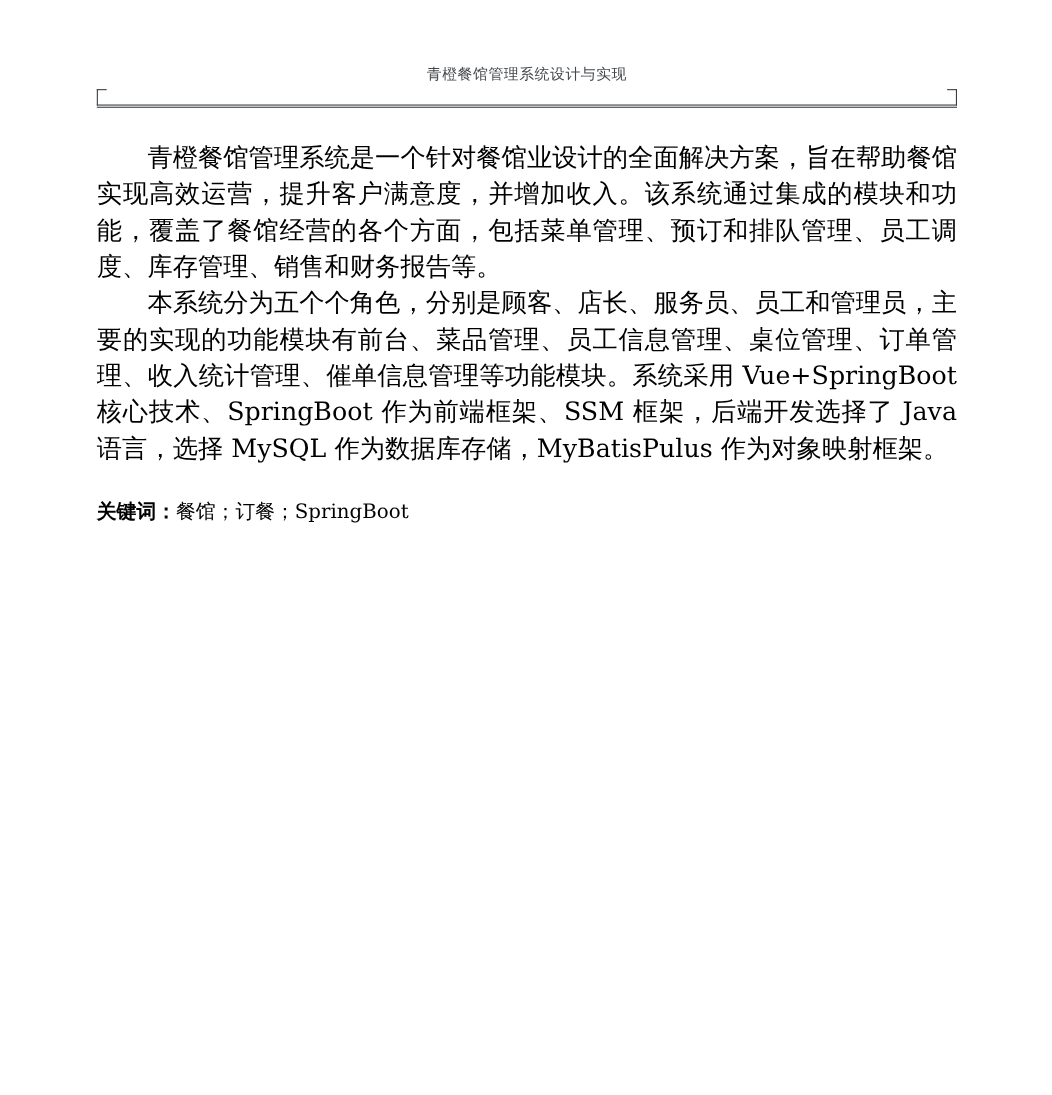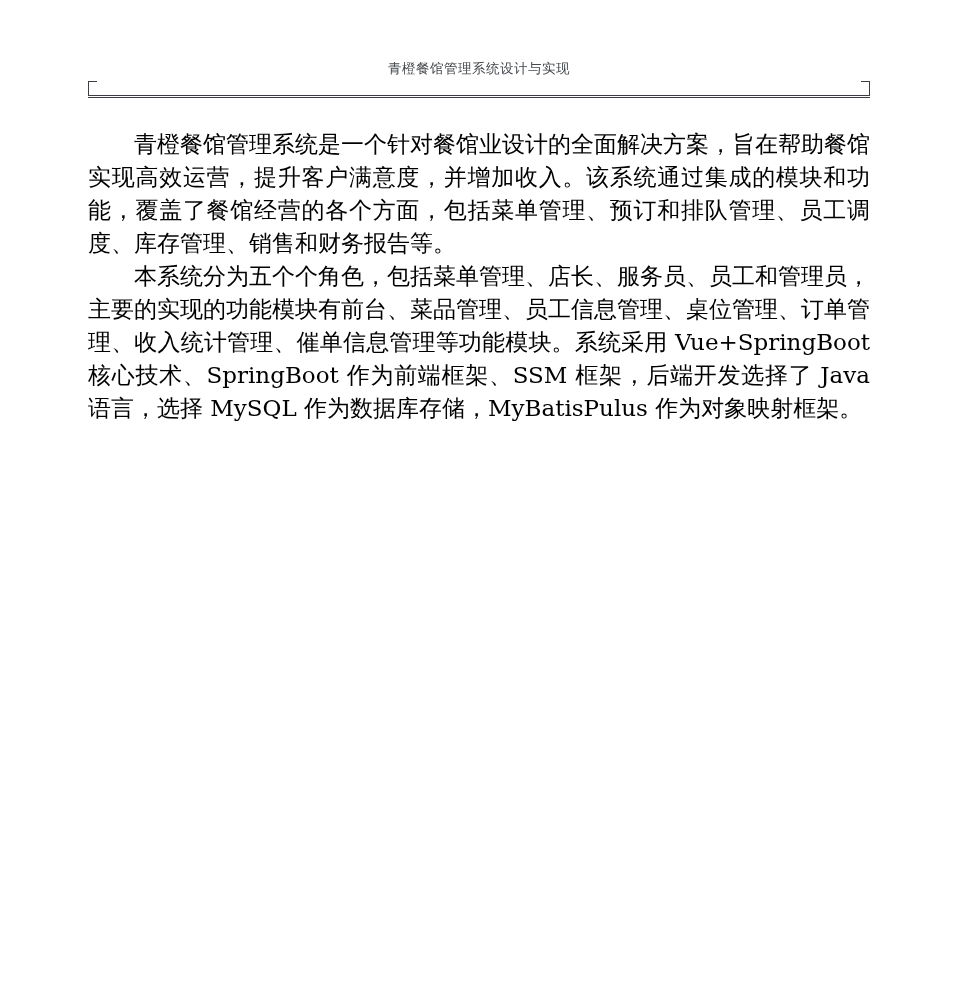--- a/index.html
+++ b/index.html
@@ -119,17 +119,20 @@
   <div class="header">
     <div class="header-title">青橙餐馆管理系统设计与实现</div>
     <div class="header-rule"></div>
     <div class="header-tick-left"></div>
     <div class="header-tick-right"></div>
   </div>
 
   <div class="content">
 
     <p class="para">青橙餐馆管理系统是一个针对餐馆业设计的全面解决方案，旨在帮助餐馆实现高效运营，提升客户满意度，并增加收入。该系统通过集成的模块和功能，覆盖了餐馆经营的各个方面，包括菜单管理、预订和排队管理、员工调度、库存管理、销售和财务报告等。</p>
-    <p class="para">本系统分为五个个角色，包括菜单管理、店长、服务员、员工和管理员，主要的实现的功能模块有前台、菜品管理、员工信息管理、桌位管理、订单管理、收入统计管理、催单信息管理等功能模块。系统采用 Vue+SpringBoot 核心技术、SpringBoot 作为前端框架、SSM 框架，后端开发选择了 Java 语言，选择 MySQL 作为数据库存储，MyBatisPulus 作为对象映射框架。</p>
+    <p class="para">本系统分为五个个角色，分别是顾客、店长、服务员、员工和管理员，主要的实现的功能模块有前台、菜品管理、员工信息管理、桌位管理、订单管理、收入统计管理、催单信息管理等功能模块。系统采用 Vue+SpringBoot 核心技术、SpringBoot 作为前端框架、SSM 框架，后端开发选择了 Java 语言，选择 MySQL 作为数据库存储，MyBatisPulus 作为对象映射框架。</p>
 
+    <div class="keywords">
+      <span class="kw-label">关键词：</span><span class="kw-value mono-ish">餐馆；订餐；SpringBoot</span>
+    </div>
   </div>
 
 </div>
 
 </body></html>

